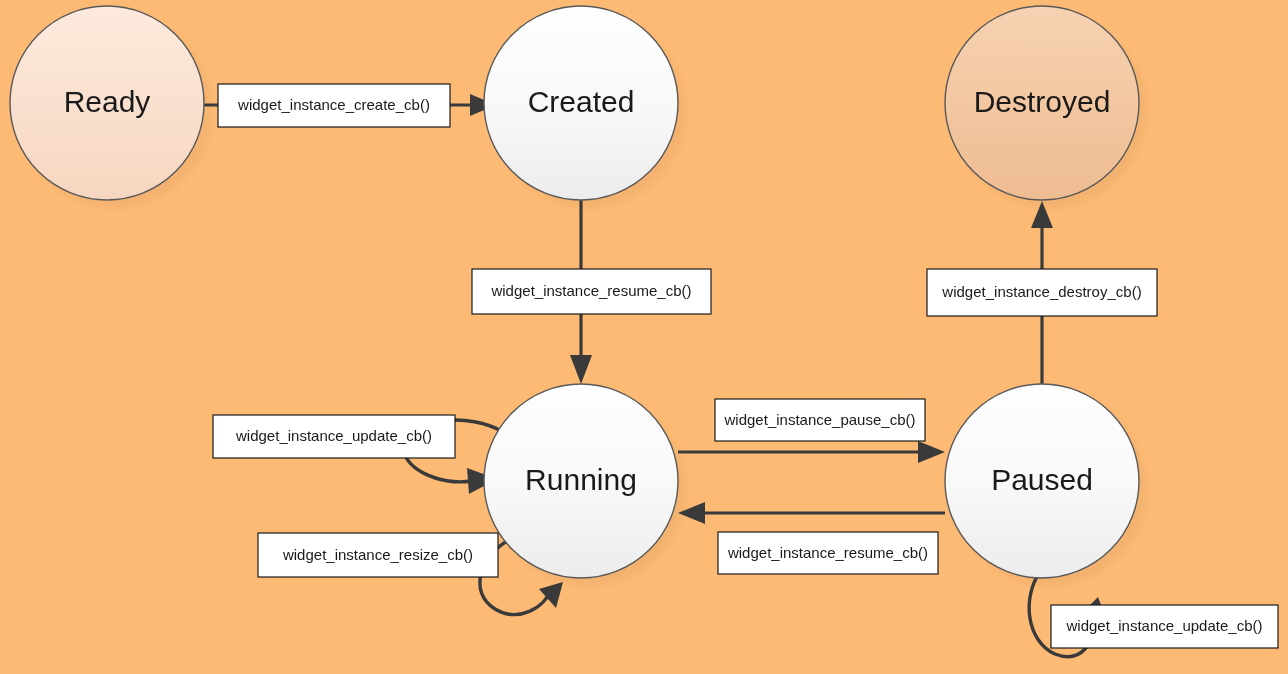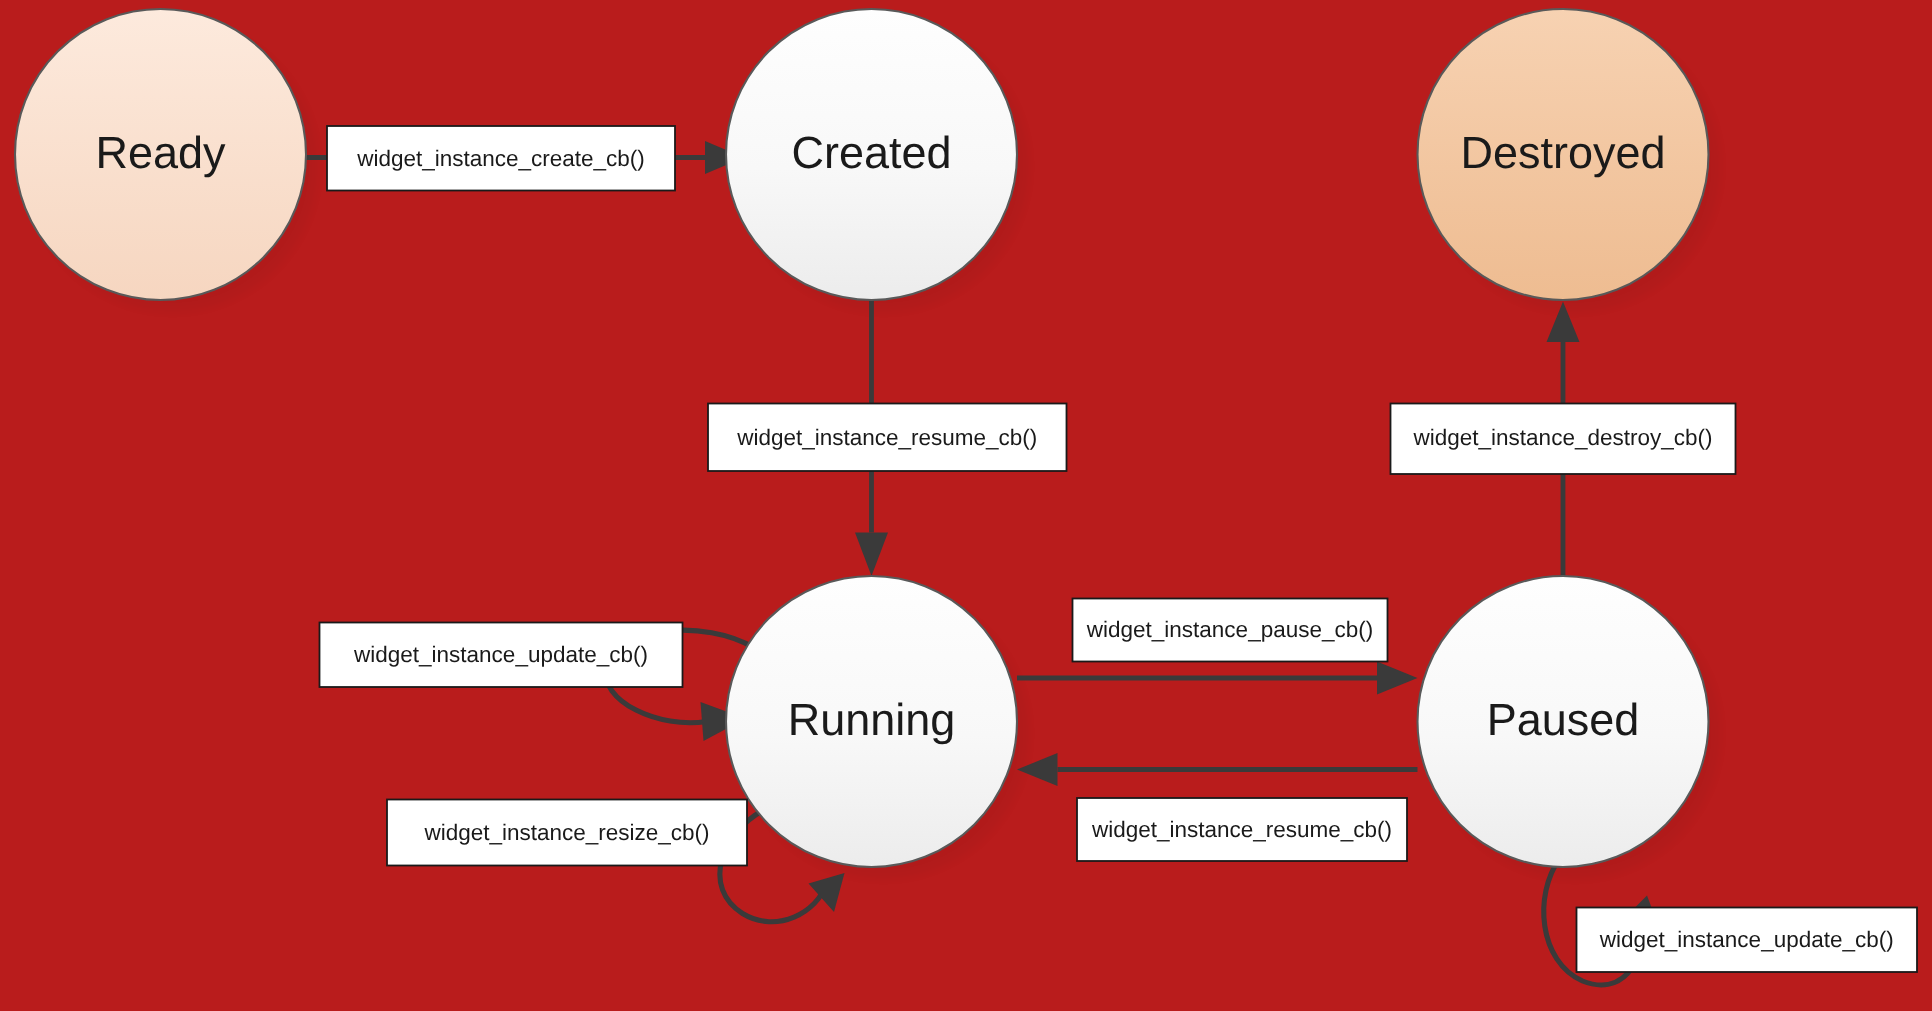--- a/index.html
+++ b/index.html
@@ -11,21 +11,21 @@
   body {
     width: 1288px;
     height: 674px;
     overflow: hidden;
     font-family: "Liberation Sans", sans-serif;
   }
   #diagram-root {
     position: relative;
     width: 1288px;
     height: 674px;
-    background: #b91c1c;
+    background: #fdba74;
   }
   svg#state-diagram {
     display: block;
     width: 1288px;
     height: 674px;
   }
   .state-label {
     font-family: "Liberation Sans", sans-serif;
     font-size: 30px;
     fill: #1a1a1a;

